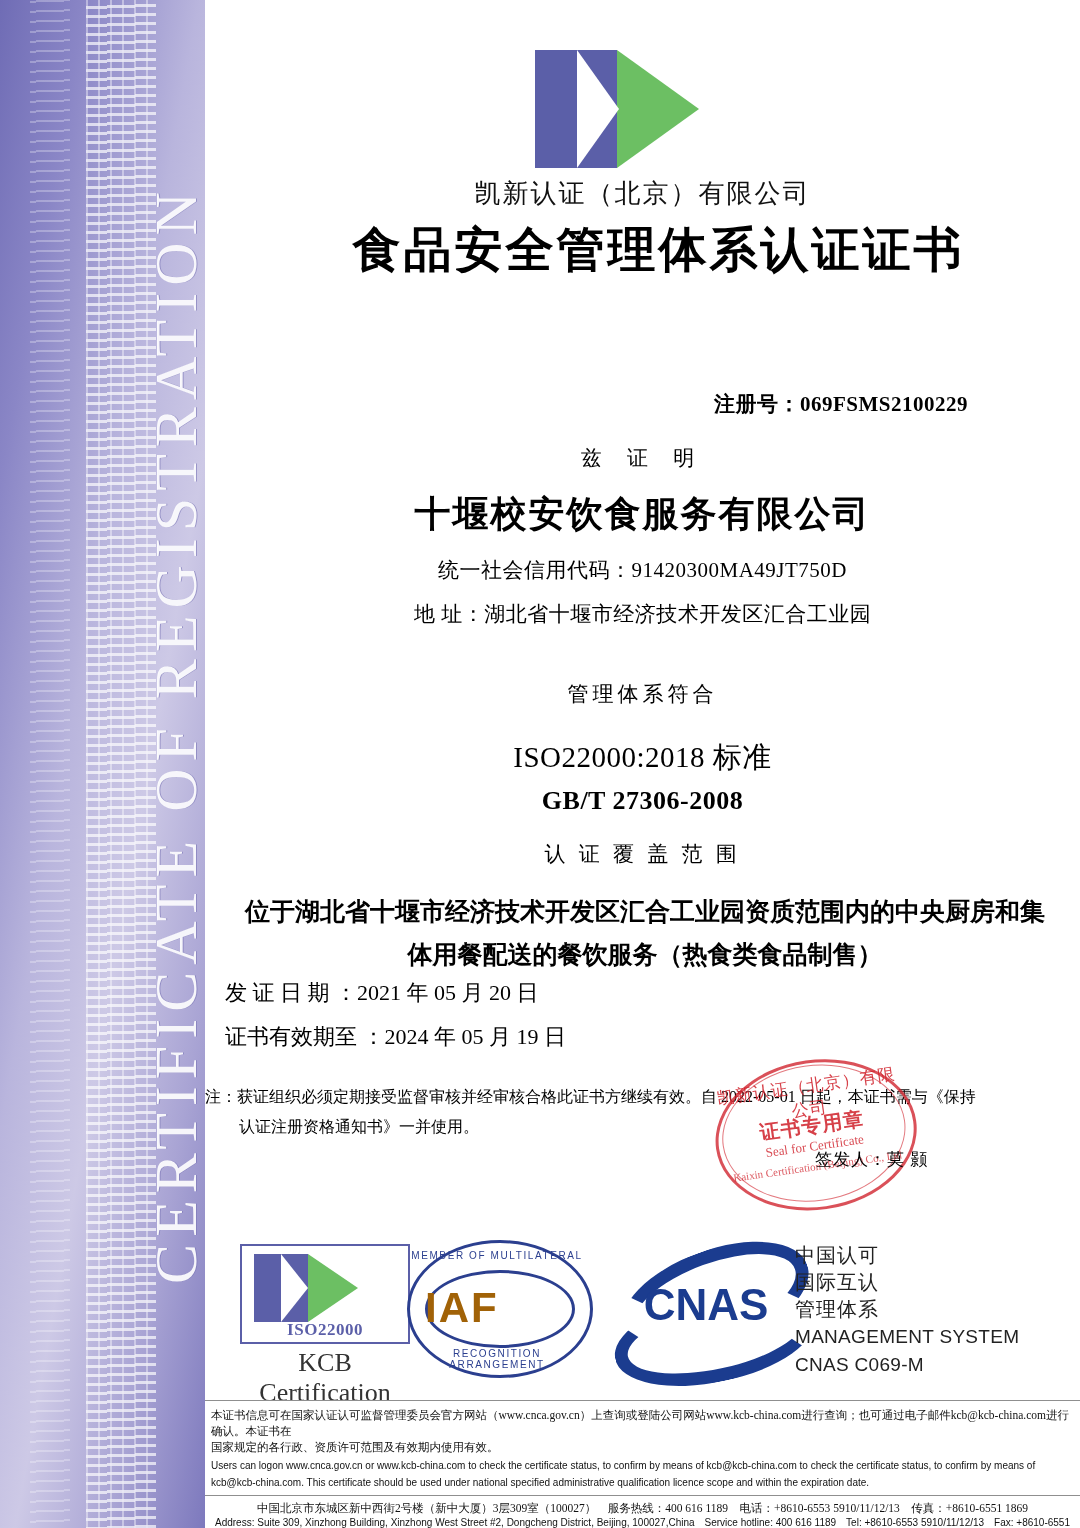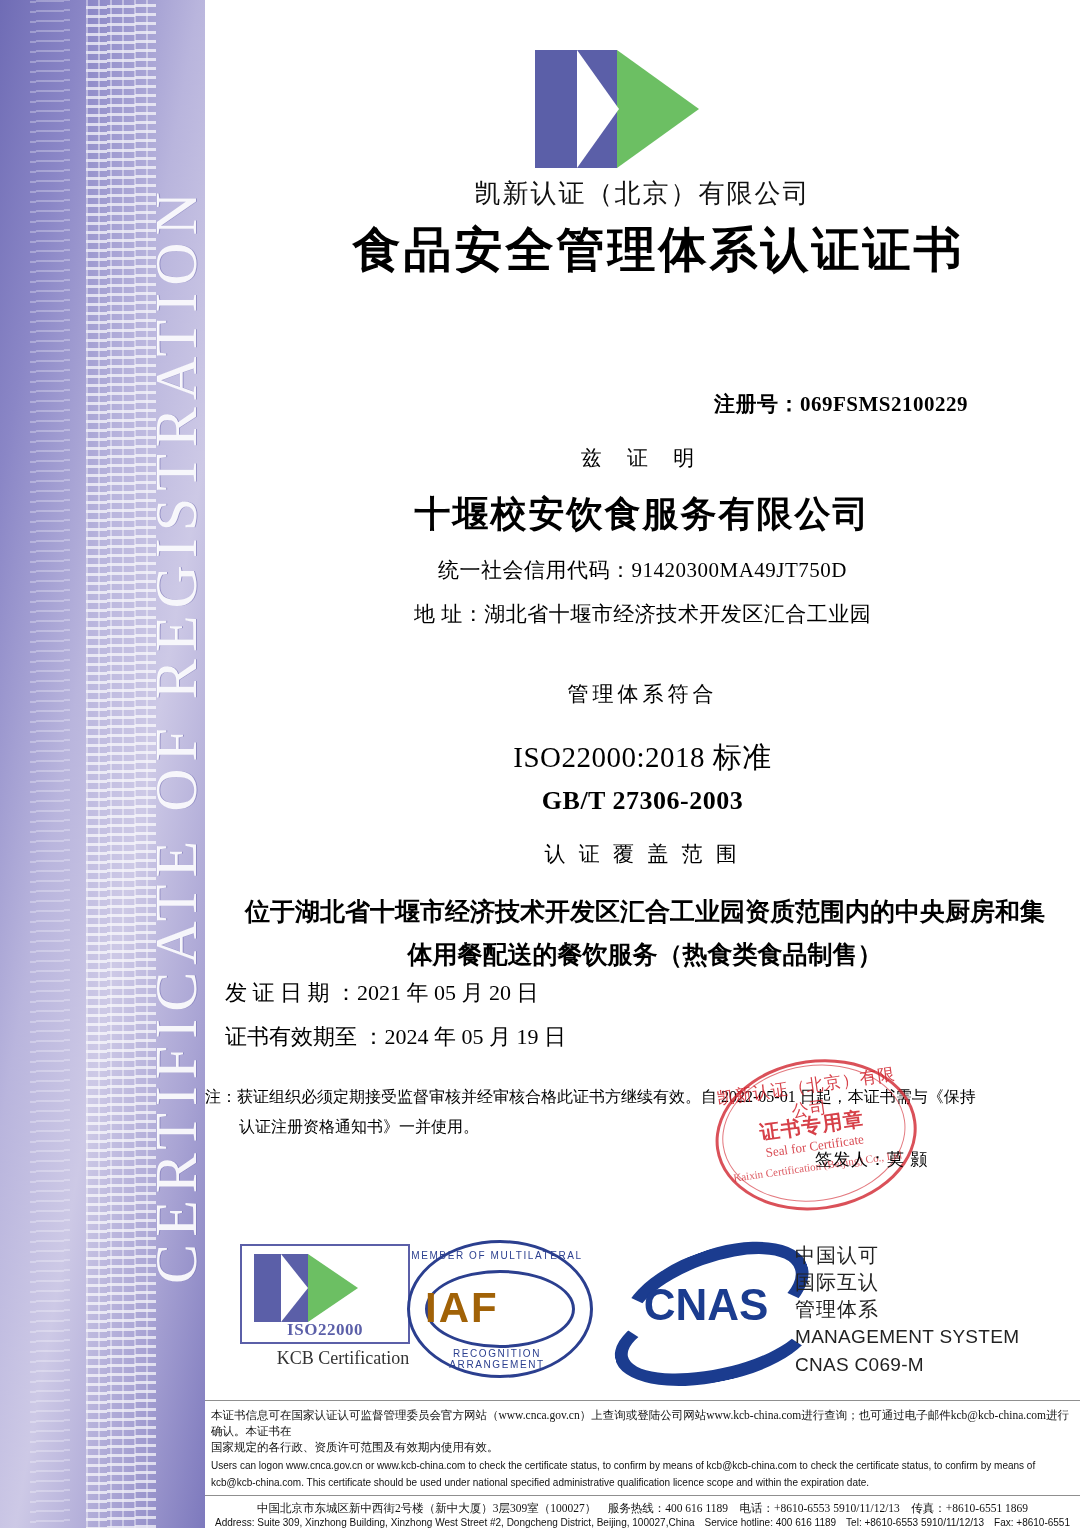--- a/index.html
+++ b/index.html
@@ -220,22 +220,22 @@
   #kcb-logo .notch {
     position: absolute; left: 41px; top: 10px; width: 0; height: 0;
     border-top: 34px solid transparent; border-bottom: 34px solid transparent;
     border-left: 27px solid #ffffff;
   }
   #kcb-logo .iso {
     position: absolute; left: 0; top: 76px; width: 170px; text-align: center;
     font-size: 17px; color: #5b5fa8; font-weight: bold; letter-spacing: .5px;
   }
   #kcb-logo .name {
-    position: absolute; left: 18px; top: 104px; width: 170px; text-align: center;
-    font-size: 18px; color: #333;
+    position: absolute; left: 0; top: 104px; width: 170px; text-align: center;
+    font-size: 26px; color: #333;
   }
 
   
   #iaf-logo { position: absolute; left: 196px; top: 0px; width: 192px; height: 140px; }
   #iaf-logo .outer {
     position: absolute; left: 6px; top: 4px; width: 180px; height: 132px;
     border: 3px solid #2b3f8f; border-radius: 50%;
   }
   #iaf-logo .inner {
     position: absolute; left: 24px; top: 34px; width: 144px; height: 72px;
@@ -334,21 +334,21 @@
 
   <div id="reg-no">注册号：069FSMS2100229</div>
 
   <div id="org-name" class="center">十堰校安饮食服务有限公司</div>
   <div id="hereby" class="center">兹 证 明</div>
   <div id="credit-code" class="center">统一社会信用代码：91420300MA49JT750D</div>
   <div id="address" class="center">地 址：湖北省十堰市经济技术开发区汇合工业园</div>
 
   <div id="conform-label" class="center">管理体系符合</div>
   <div id="std-1" class="center">ISO22000:2018 标准</div>
-  <div id="std-2" class="center">GB/T 27306-2003</div>
+  <div id="std-2" class="center">GB/T 27306-2008</div>
 
   <div id="scope-label" class="center">认 证 覆 盖 范 围</div>
   <div id="scope-text">位于湖北省十堰市经济技术开发区汇合工业园资质范围内的中央厨房和集体用餐配送的餐饮服务（热食类食品制售）</div>
 
   <div id="issue-date">发 证 日 期 ：2021 年 05 月 20 日</div>
   <div id="expiry-date">证书有效期至 ：2024 年 05 月 19 日</div>
 
   <div id="note">
     <span>注：获证组织必须定期接受监督审核并经审核合格此证书方继续有效。自 2022-05-01 日起，本证书需与《保持</span>
     <span class="ind">认证注册资格通知书》一并使用。</span>

